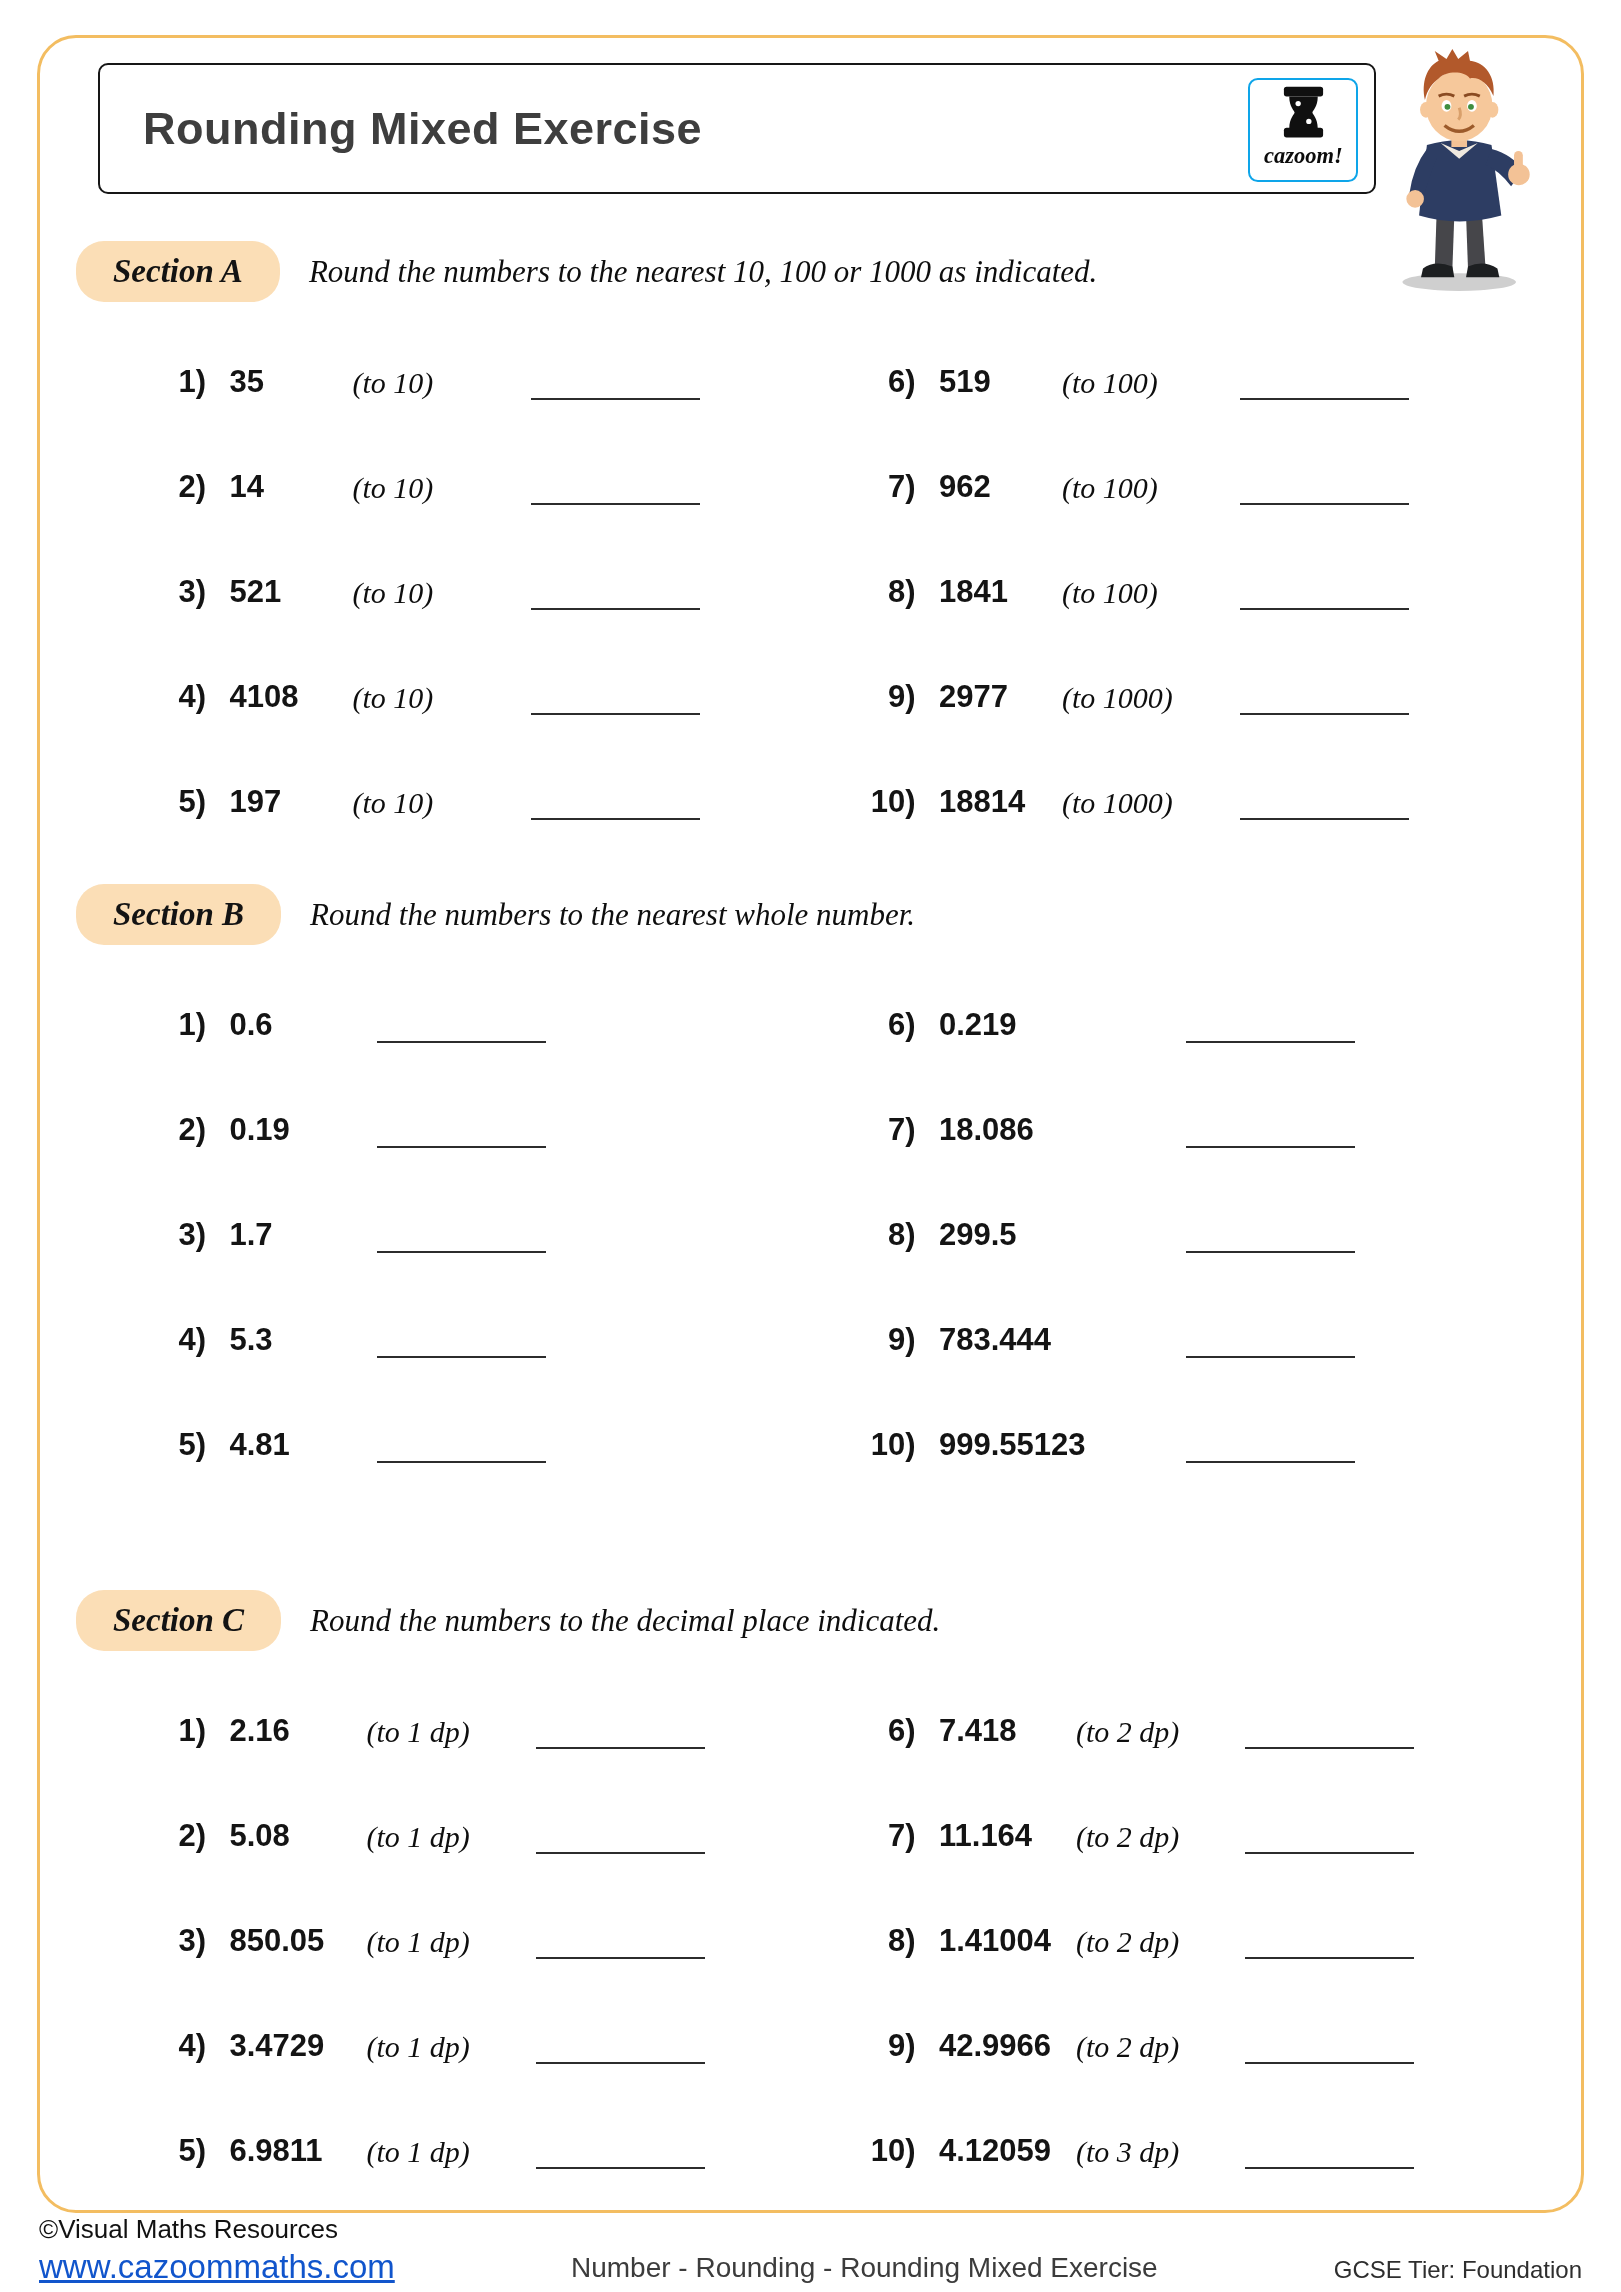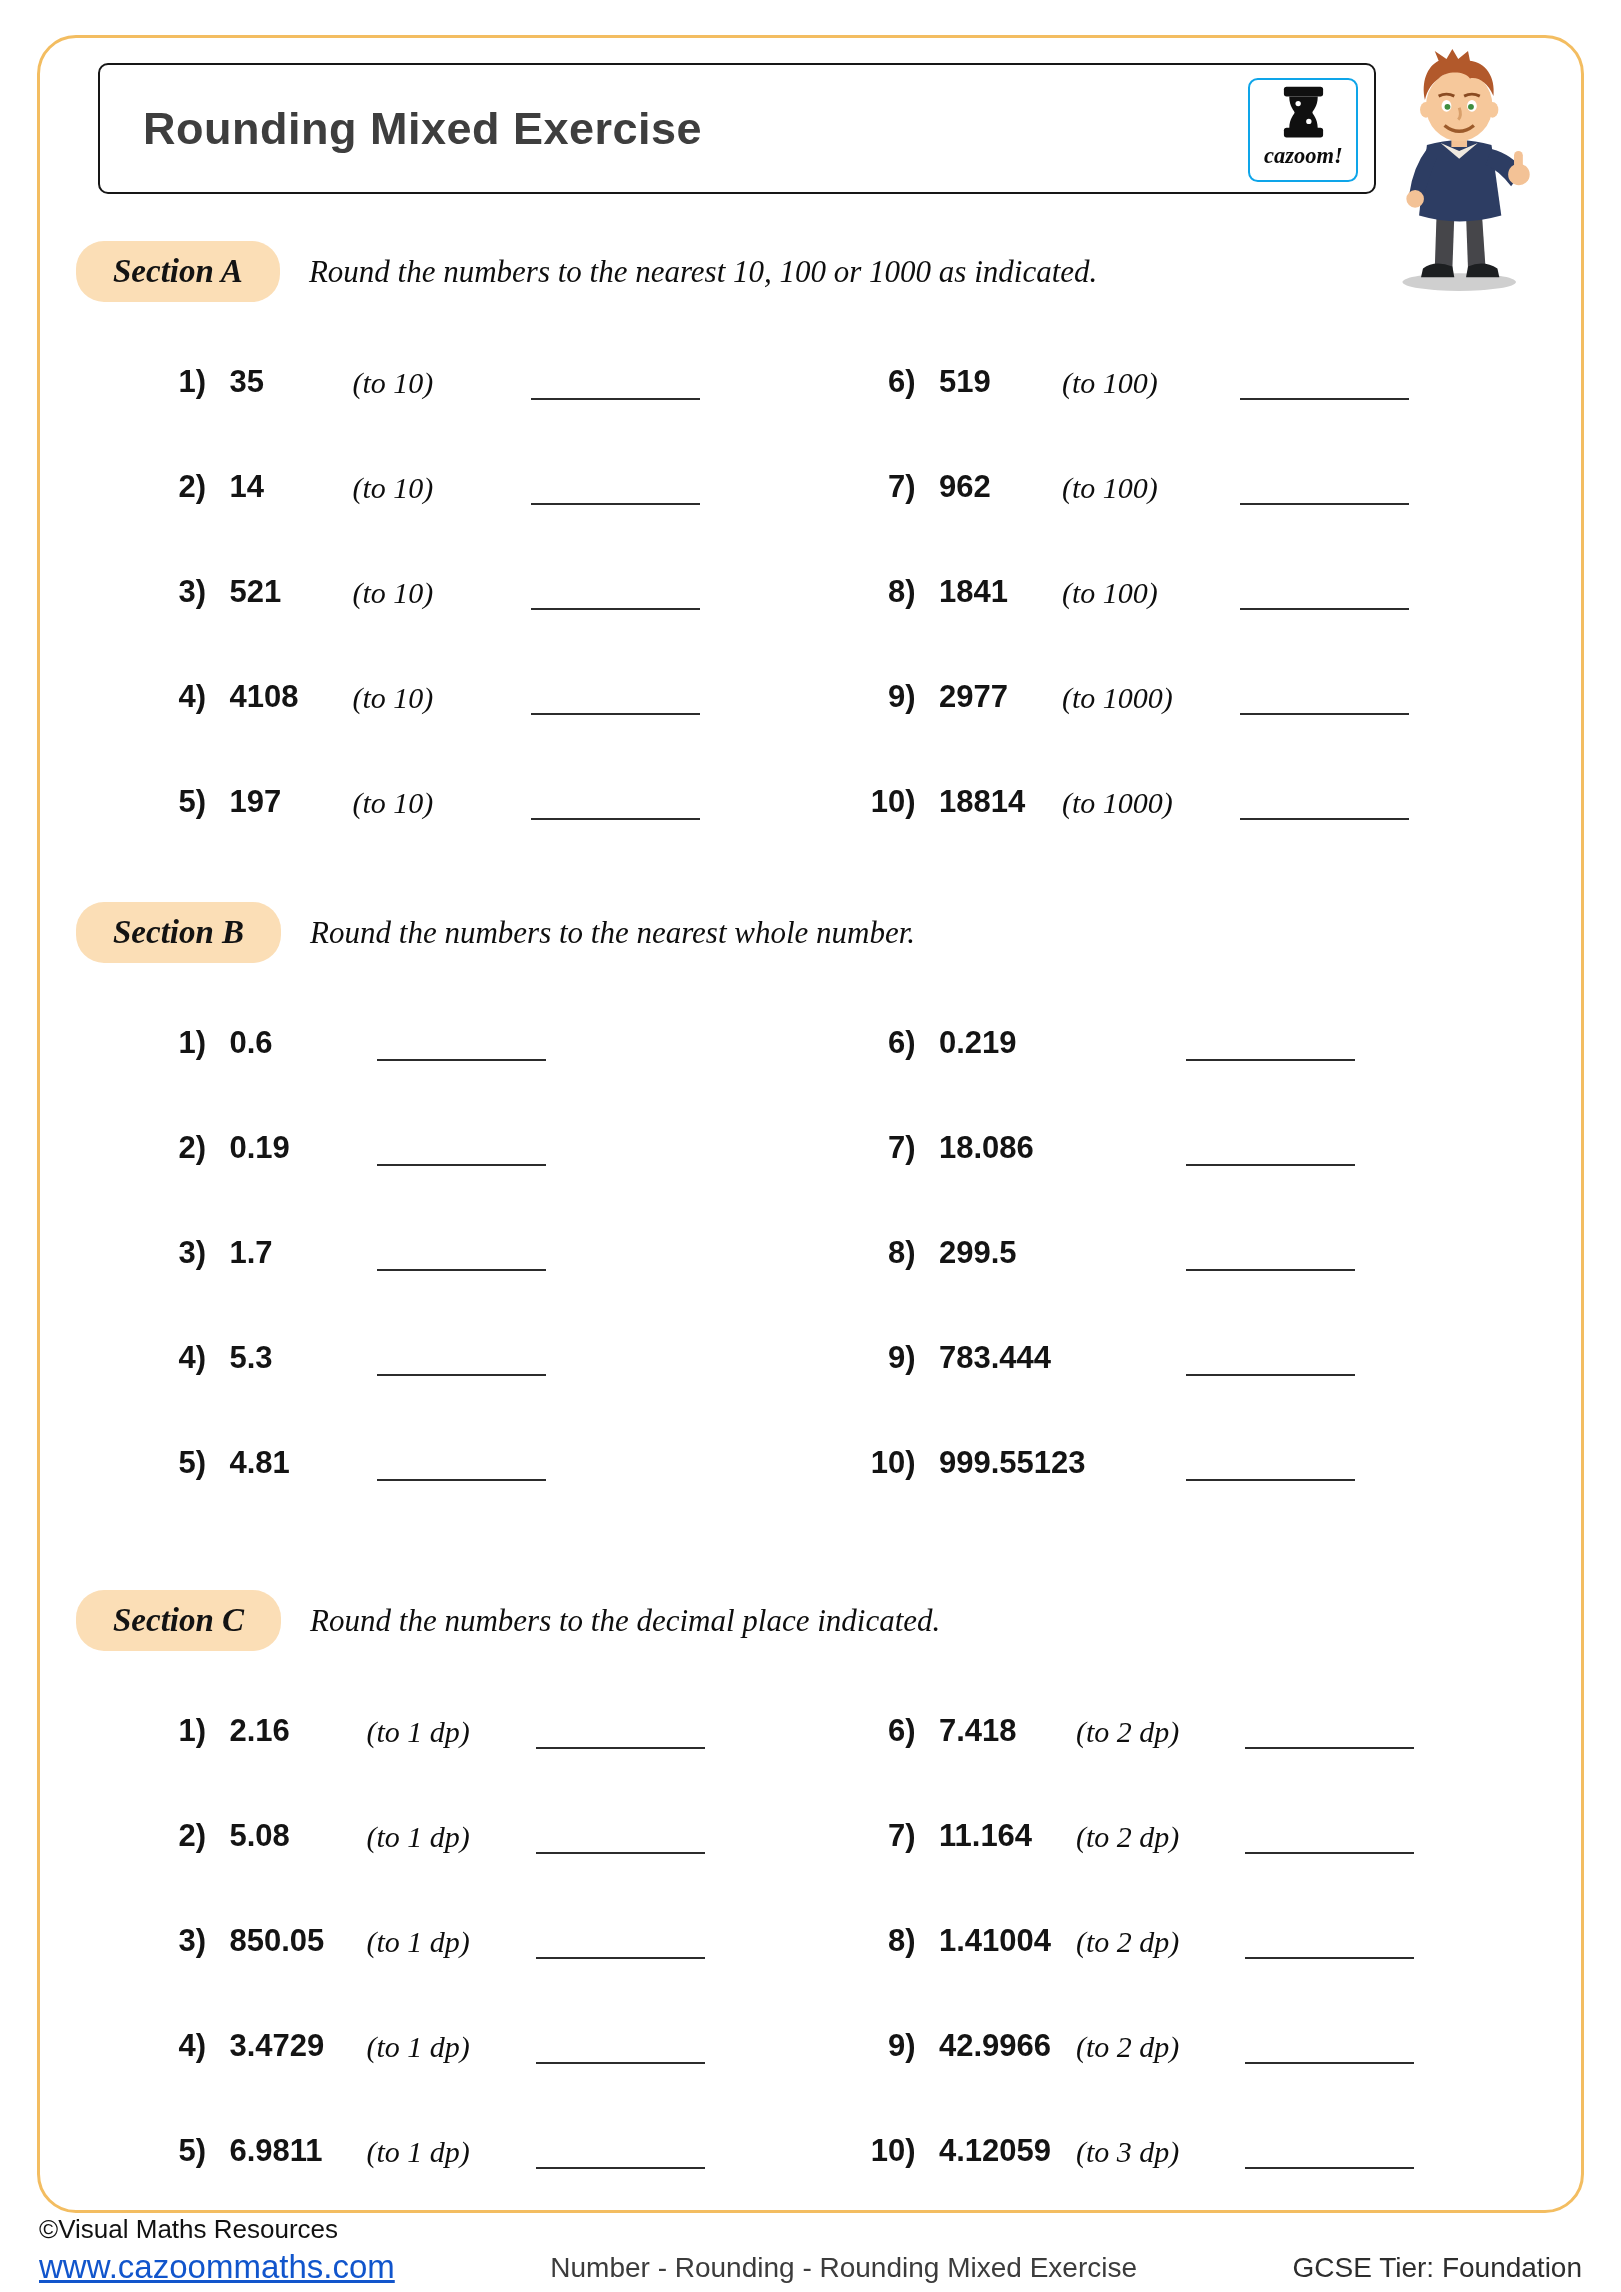--- a/index.html
+++ b/index.html
@@ -60,21 +60,21 @@
   }
 
   .mascot {
     position: absolute;
     left: 1376px; top: 49px;
     width: 186px; height: 243px;
   }
 
   .section { position: absolute; left: 76px; width: 1478px; }
   #section-a { top: 239px; }
-  #section-b { top: 900px; }
+  #section-b { top: 882px; }
   #section-c { top: 1588px; }
 
   .section-head { display: flex; align-items: center; height: 65px; }
   .pill {
     background: #FBDEB6;
     border-radius: 28px;
     padding: 11.8px 37px;
     font-family: "Liberation Serif", serif;
     font-style: italic;
     font-weight: 700;
@@ -135,21 +135,21 @@
     left: 39px; bottom: 5.9px;
     width: 1543px;
     display: flex;
     align-items: flex-end;
     justify-content: space-between;
   }
   .footer-left { line-height: 1.25; }
   .copyright { font-size: 26px; color: #111; }
   .website { font-size: 33px; color: #1155CC; text-decoration: underline; cursor: pointer; display: inline-block; }
   .footer-center { font-size: 28px; color: #3c3c3c; padding-bottom: 2.9px; }
-  .footer-right { font-size: 28px; color: #2e2e2e; padding-bottom: 2.9px; }
+  .footer-right { font-size: 24px; color: #2e2e2e; padding-bottom: 2.9px; }
 </style>
 </head>
 <body>
 
 <div class="frame"></div>
 
 <header class="header-box">
   <h1 class="title">Rounding Mixed Exercise</h1>
   <div class="logo-box">
     <span>

